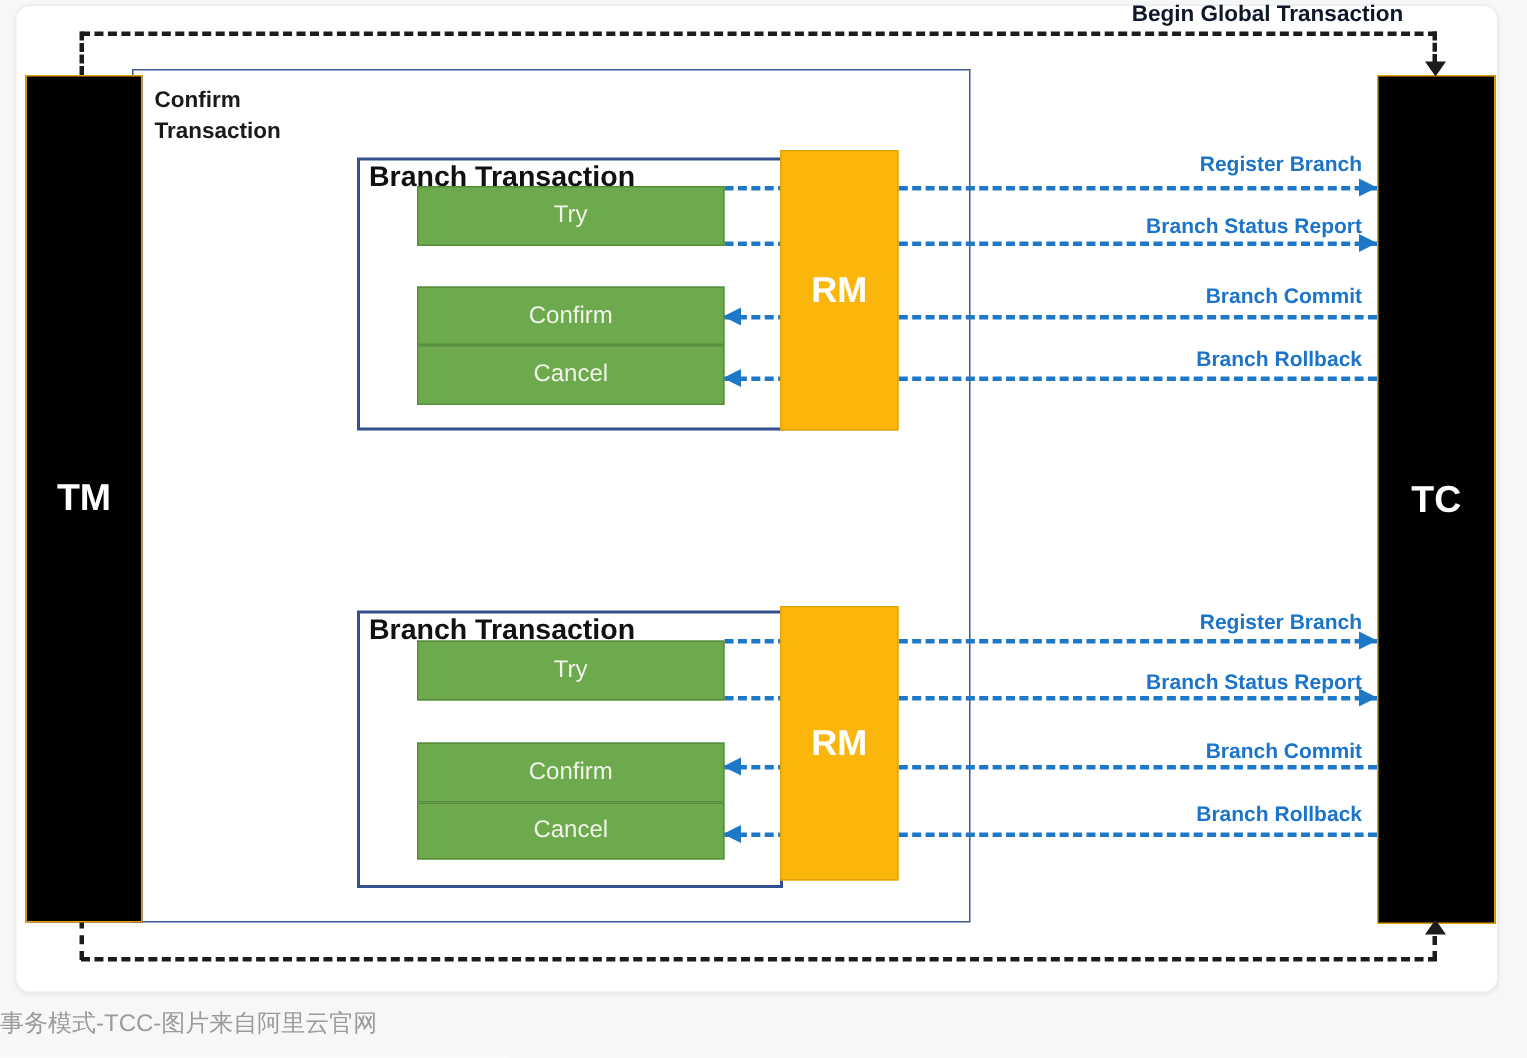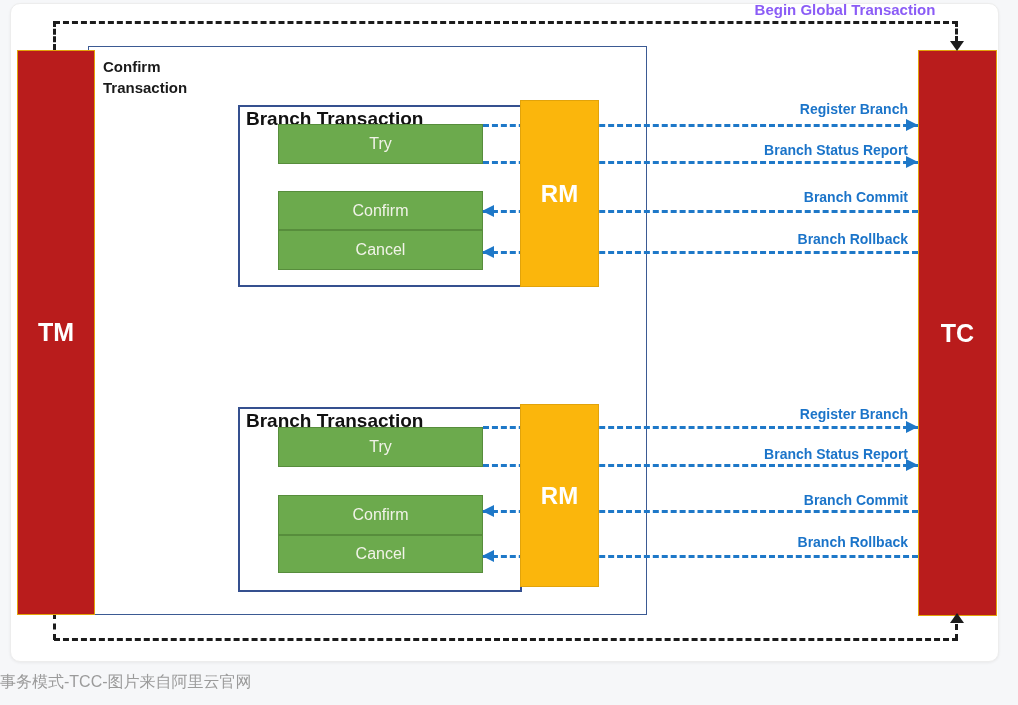--- a/index.html
+++ b/index.html
@@ -20,21 +20,21 @@
   .global-box{
     position:absolute;left:88px;top:46px;width:557px;height:567px;
     border:1.5px solid #3b5a93;background:#ffffff;z-index:1;
   }
   .global-label{
     position:absolute;left:103px;top:56px;width:100px;
     font-size:15px;font-weight:bold;color:#1a1a1a;line-height:1.4;z-index:2;
   }
   
   .pillar{
-    position:absolute;background:#b91c1c;border:1px solid #e2a30a;
+    position:absolute;background:#000000;border:1px solid #e2a30a;
     display:flex;align-items:center;justify-content:center;
     color:#ffffff;font-size:25px;font-weight:bold;z-index:6;
   }
   .tm{left:17px;top:50px;width:76px;height:563px;}
   .tc{left:918px;top:50px;width:77px;height:564px;text-align:right;}
   
   .branch-box{
     position:absolute;left:238px;width:280px;
     border:2px solid #35508f;background:#ffffff;z-index:2;
   }
@@ -106,21 +106,21 @@
     border-left:7px solid transparent;border-right:7px solid transparent;
     border-top:10px solid #1c1c1c;
   }
   .bk-arrow-up{
     position:absolute;left:950px;top:613px;width:0;height:0;z-index:7;
     border-left:7px solid transparent;border-right:7px solid transparent;
     border-bottom:10px solid #1c1c1c;
   }
   .global-flow-label{
     position:absolute;text-align:center;font-size:15px;font-weight:bold;
-    color:#8b5cf6;z-index:3;white-space:nowrap;
+    color:#0f172a;z-index:3;white-space:nowrap;
   }
   .begin-label{left:720px;top:1px;width:250px;}
   .commit-label{left:709px;top:648px;width:250px;}
   
   .caption{
     position:absolute;left:0;top:672px;width:1018px;
     font-size:16px;color:#9b9b9b;z-index:1;
   }
 </style>
 </head>

